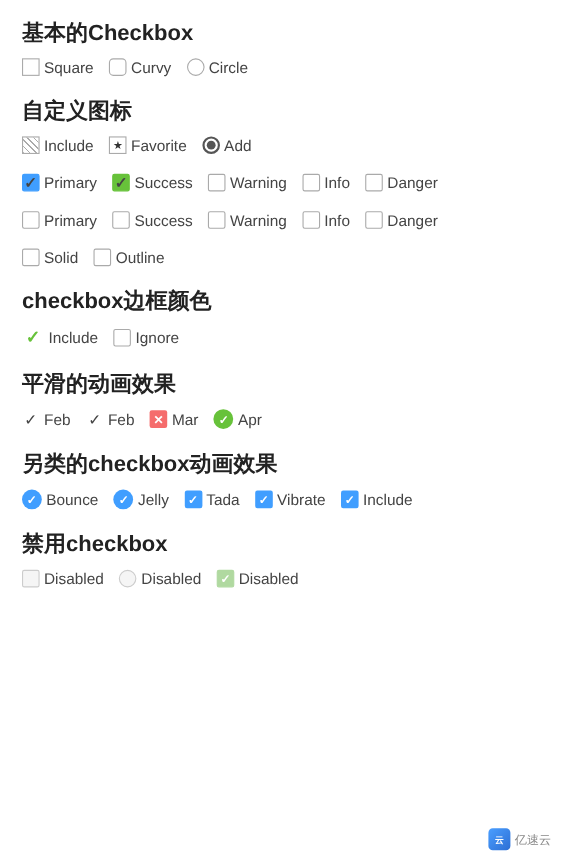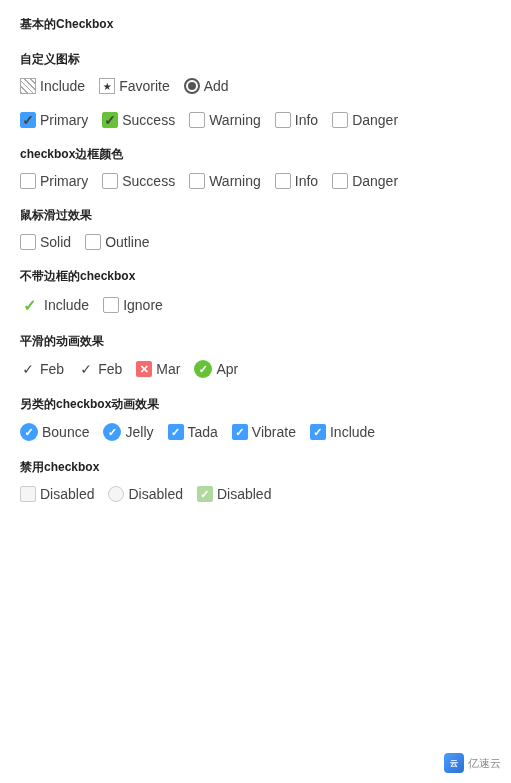--- a/index.html
+++ b/index.html
@@ -11,21 +11,21 @@
       min-height: 783px;
       padding: 16px 20px;
       font-size: 14px;
     }
 
     .section {
       margin-bottom: 18px;
     }
 
     .section-title {
-      font-size: 12px;
+      font-size: 20px;
       font-weight: bold;
       color: #222;
       margin-bottom: 10px;
     }
 
     .row {
       display: flex;
       align-items: center;
       flex-wrap: wrap;
       gap: 6px 4px;
@@ -311,20 +311,34 @@
       font-weight: bold;
     }
 
     body { position: relative; }
   </style>
 </head>
 <body>
 
 <div class="section">
   <div class="section-title">基本的Checkbox</div>
+  <div class="row">
+    <div class="cb-item">
+      <div class="cb-box square"></div>
+      <span>Square</span>
+    </div>
+    <div class="cb-item">
+      <div class="cb-box curvy"></div>
+      <span>Curvy</span>
+    </div>
+    <div class="cb-item">
+      <div class="cb-circle"></div>
+      <span>Circle</span>
+    </div>
+  </div>
 </div>
 
 <div class="section">
   <div class="section-title">自定义图标</div>
   <div class="row">
     <div class="cb-item">
       <div class="cb-custom hatch"></div>
       <span>Include</span>
     </div>
     <div class="cb-item">
@@ -363,61 +377,59 @@
       <span>Info</span>
     </div>
     <div class="cb-item">
       <div class="cb-border"></div>
       <span>Danger</span>
     </div>
   </div>
 </div>
 
 <div class="section">
+  <div class="row">
+    <div class="cb-item">
+      <div class="cb-border"></div>
+      <span>Primary</span>
+    </div>
+    <div class="cb-item">
+      <div class="cb-border"></div>
+      <span>Success</span>
+    </div>
+    <div class="cb-item">
+      <div class="cb-border"></div>
+      <span>Warning</span>
+    </div>
+    <div class="cb-item">
+      <div class="cb-border"></div>
+      <span>Info</span>
+    </div>
+    <div class="cb-item">
+      <div class="cb-border"></div>
+      <span>Danger</span>
+    </div>
+  </div>
+</div>
+
+<div class="section">
+  <div class="row">
+    <div class="cb-item">
+      <div class="cb-border"></div>
+      <span>Solid</span>
+    </div>
+    <div class="cb-item">
+      <div class="cb-border"></div>
+      <span>Outline</span>
+    </div>
+  </div>
+</div>
+
+<div class="section">
   <div class="section-title">checkbox边框颜色</div>
-  <div class="row">
-    <div class="cb-item">
-      <div class="cb-border"></div>
-      <span>Primary</span>
-    </div>
-    <div class="cb-item">
-      <div class="cb-border"></div>
-      <span>Success</span>
-    </div>
-    <div class="cb-item">
-      <div class="cb-border"></div>
-      <span>Warning</span>
-    </div>
-    <div class="cb-item">
-      <div class="cb-border"></div>
-      <span>Info</span>
-    </div>
-    <div class="cb-item">
-      <div class="cb-border"></div>
-      <span>Danger</span>
-    </div>
-  </div>
-</div>
-
-<div class="section">
-  <div class="section-title">鼠标滑过效果</div>
-  <div class="row">
-    <div class="cb-item">
-      <div class="cb-border"></div>
-      <span>Solid</span>
-    </div>
-    <div class="cb-item">
-      <div class="cb-border"></div>
-      <span>Outline</span>
-    </div>
-  </div>
-</div>
-
-<div class="section">
-  <div class="section-title">不带边框的checkbox</div>
   <div class="row">
     <div class="cb-item">
       <div class="cb-borderless">
         <span class="check-green">✓</span>
       </div>
       <span>Include</span>
     </div>
     <div class="cb-item">
       <div class="cb-border"></div>
       <span>Ignore</span>

